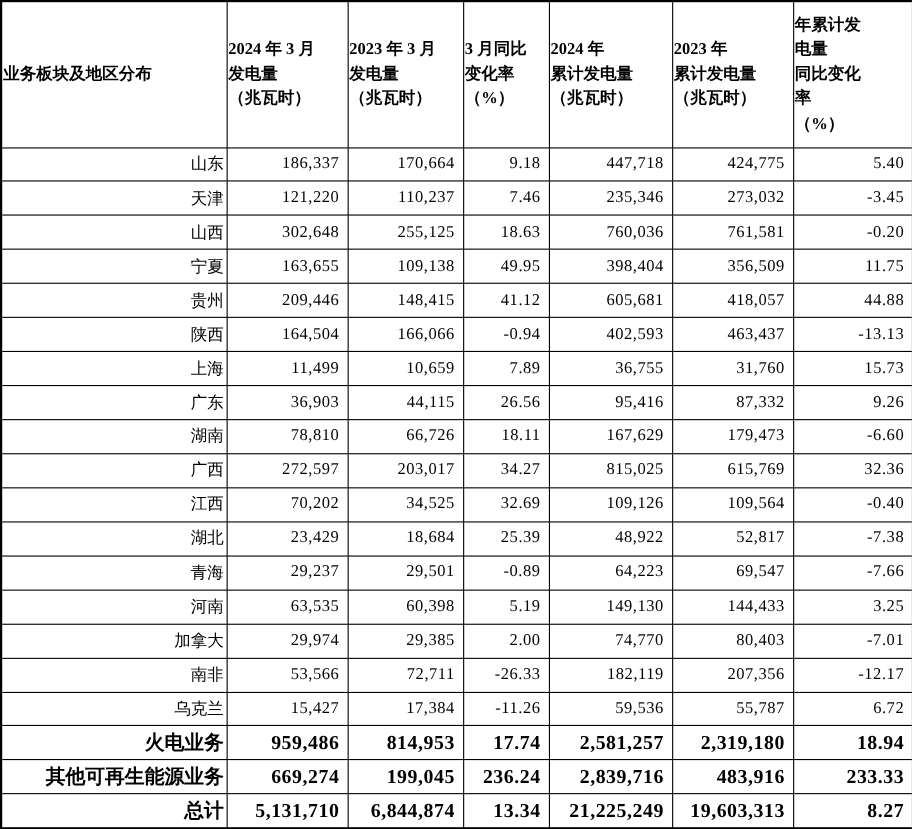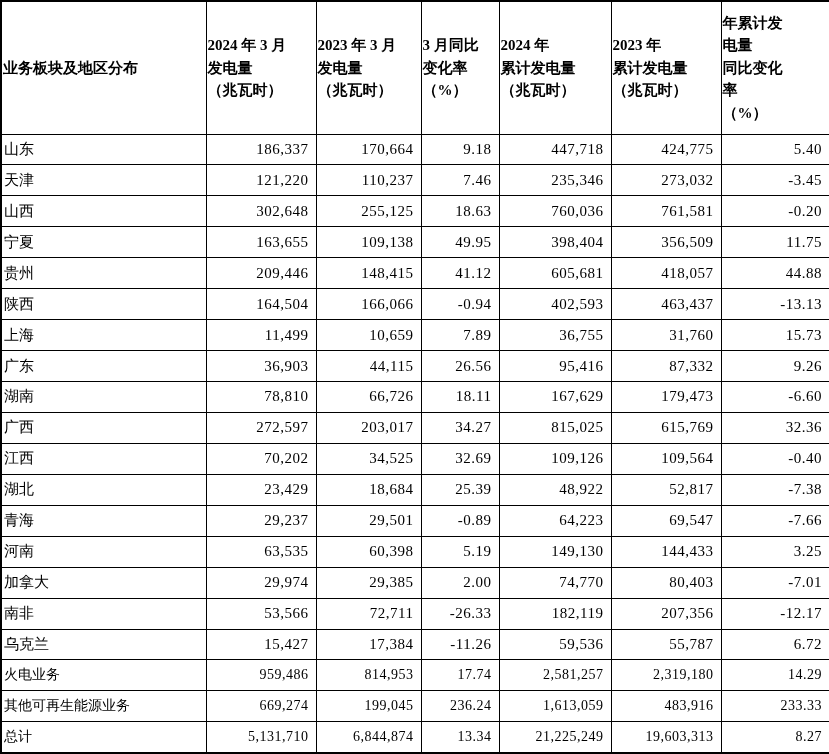--- a/index.html
+++ b/index.html
@@ -25,33 +25,33 @@
   .gen-table th {
     font-weight: bold;
     text-align: left;
     vertical-align: middle;
     white-space: pre-line;
     line-height: 1.5;
     padding: 2px 1px;
   }
   .gen-table tbody tr { height: 28px; }
   .gen-table td.region-cell {
-    text-align: left;
+    text-align: right;
     vertical-align: middle;
     padding: 1px 2px;
   }
   .gen-table td.value-cell {
     text-align: right;
     vertical-align: middle;
     padding: 1px 7px 1px 2px;
     letter-spacing: 0.5px;
   }
   .gen-table tr.bold-row td {
-    font-weight: normal;
-    font-size: 14px;
+    font-weight: bold;
+    font-size: 18px;
   }
 </style>
 </head>
 <body>
 
 <table class="gen-table">
   <colgroup>
     <col style="width:205px">
     <col style="width:110px">
     <col style="width:105px">
@@ -239,28 +239,28 @@
     <td class="value-cell">55,787</td>
     <td class="value-cell">6.72</td>
   </tr>
       <tr class="bold-row">
     <td class="region-cell">火电业务</td>
     <td class="value-cell">959,486</td>
     <td class="value-cell">814,953</td>
     <td class="value-cell">17.74</td>
     <td class="value-cell">2,581,257</td>
     <td class="value-cell">2,319,180</td>
-    <td class="value-cell">14.29</td>
+    <td class="value-cell">18.94</td>
   </tr>
       <tr class="bold-row">
     <td class="region-cell">其他可再生能源业务</td>
     <td class="value-cell">669,274</td>
     <td class="value-cell">199,045</td>
     <td class="value-cell">236.24</td>
-    <td class="value-cell">1,613,059</td>
+    <td class="value-cell">2,839,716</td>
     <td class="value-cell">483,916</td>
     <td class="value-cell">233.33</td>
   </tr>
       <tr class="bold-row">
     <td class="region-cell">总计</td>
     <td class="value-cell">5,131,710</td>
     <td class="value-cell">6,844,874</td>
     <td class="value-cell">13.34</td>
     <td class="value-cell">21,225,249</td>
     <td class="value-cell">19,603,313</td>

